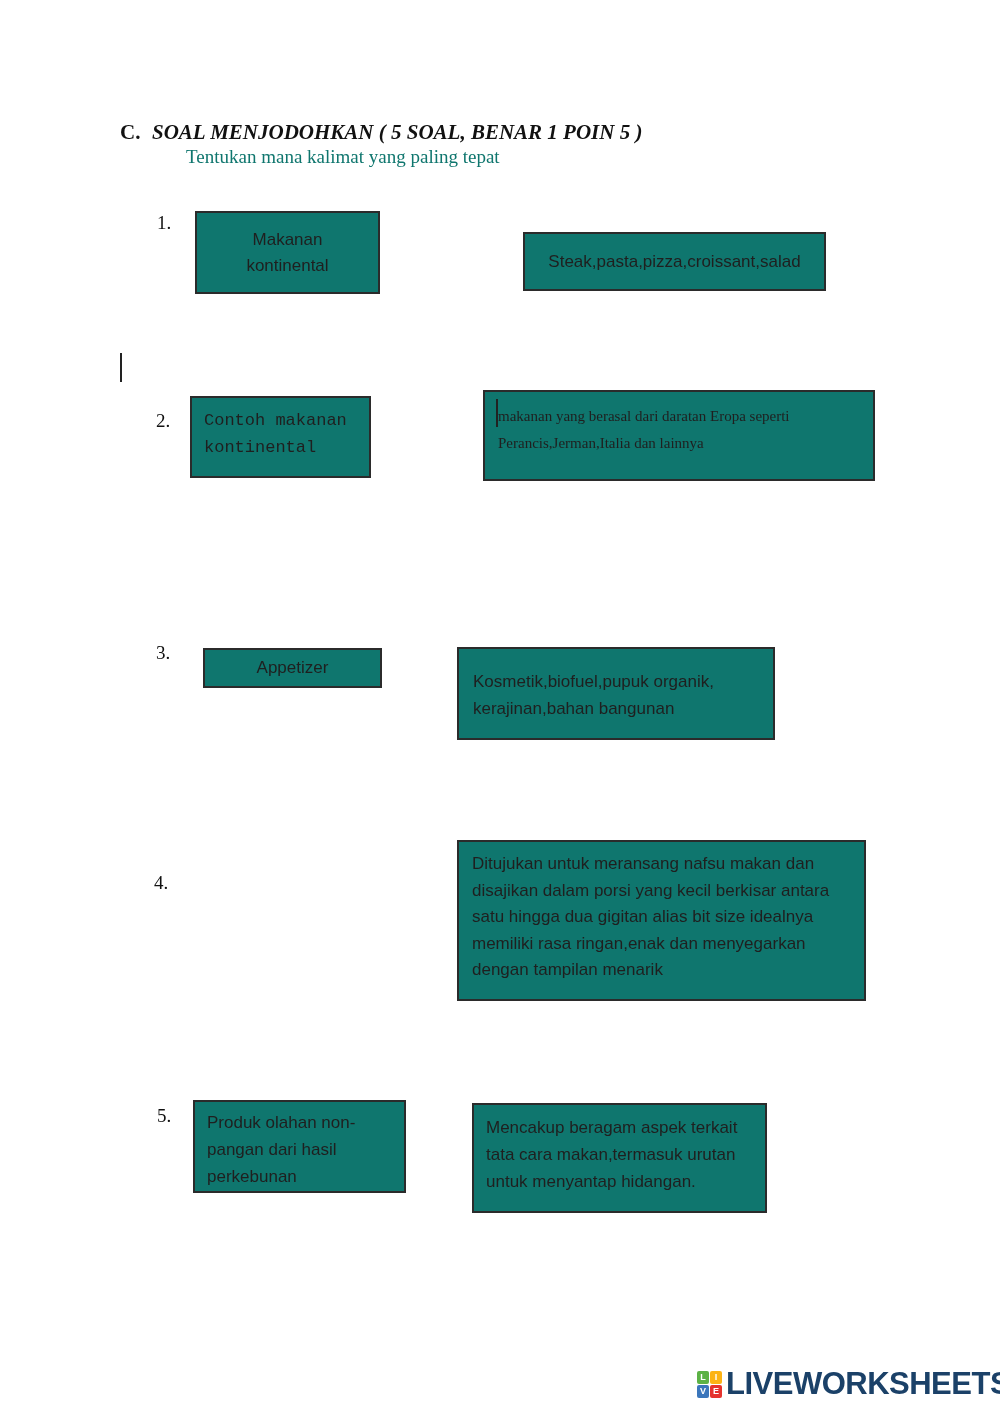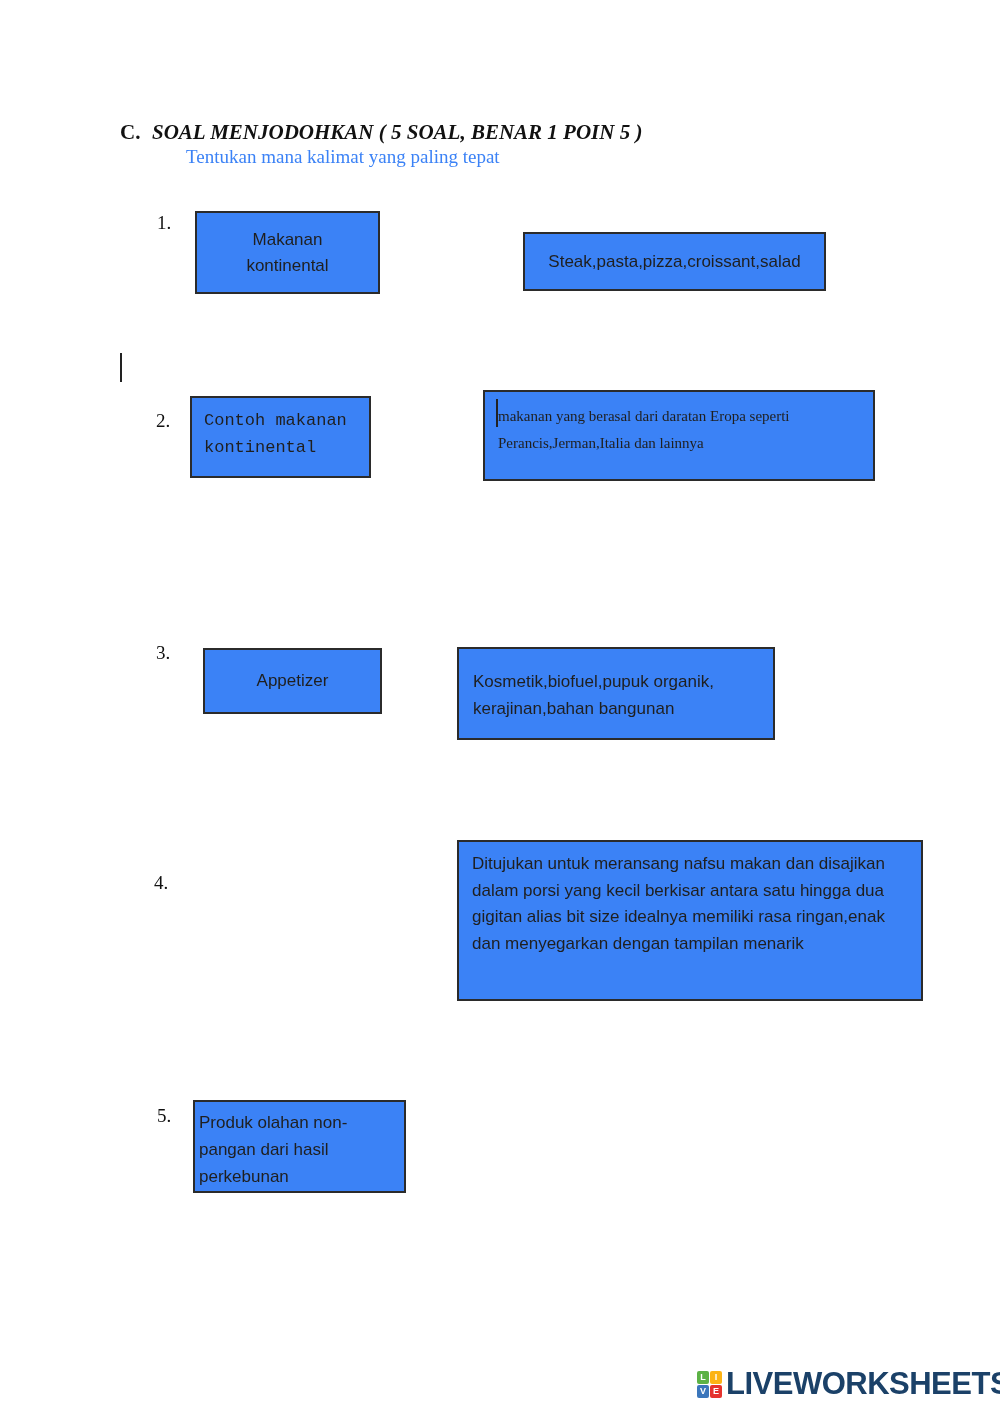--- a/index.html
+++ b/index.html
@@ -19,63 +19,63 @@
     position:absolute; top:120px;
     font-family:"Liberation Serif", serif;
     font-weight:bold; font-size:21px; color:#111;
     white-space:nowrap;
   }
   .heading-label { left:120px; }
   .heading-title { left:152px;font-style:italic; }
   .subtitle {
     position:absolute; left:186px; top:146px;
     font-family:"Liberation Serif", serif;
-    font-size:19px; color:#3b82f6; white-space:nowrap;
+    font-size:19px; color:#0f766e; white-space:nowrap;
   }
 
   
   .num {
     position:absolute;
     font-family:"Liberation Serif", serif;
     font-size:19px; color:#111;
   }
   .num-1 { left:157px; top:212px; }
   .num-2 { left:156px; top:410px; }
   .num-3 { left:156px; top:642px; }
   .num-4 { left:154px; top:872px; }
   .num-5 { left:157px; top:1105px; }
 
   
   .box {
     position:absolute;
     border:2px solid #2b2b2b;
-    background:#3b82f6;
+    background:#0f766e;
     font-size:17px; line-height:26px; color:#1f1f1f;
   }
   .box .txt { white-space:pre-line; }
   .box.center { display:flex; align-items:center; justify-content:center; text-align:center; }
 
   .b1l { left:195px; top:211px; width:185px; height:83px; }
   .b1r { left:483px; top:232px; width:303px; height:59px;margin-left:40px; }
   .b2l { left:190px; top:396px; width:181px; height:82px; padding:9px 12px; line-height:27px;font-family:Liberation Mono, monospace; }
   .b2r {
     left:483px; top:390px; width:392px; height:91px;
     padding:11px 8px 0 13px;
     font-family:"Liberation Serif", serif;
     font-size:15px; line-height:27px;
   }
-  .b3l { left:203px; top:648px; width:179px; height:66px; }
+  .b3l { left:203px; top:648px; width:179px; height:40px; }
   .b3r { left:457px; top:647px; width:318px; height:93px; padding:19px 14px; line-height:27px; }
   .b4l { left:203px; top:878px; width:176px; height:55px; }
   .b4r {
-    left:457px; top:840px; width:466px; height:161px;
+    left:457px; top:840px; width:409px; height:161px;
     padding:9px 13px; line-height:26.5px;
   }
   .b4r .txt { white-space:normal; text-align:justify; }
-  .b5l { left:193px; top:1100px; width:213px; height:93px; padding:7px 4px; line-height:27px; }
+  .b5l { left:193px; top:1100px; width:213px; height:93px; padding:7px 12px; line-height:27px; }
   .b5r { left:472px; top:1103px; width:295px; height:110px; padding:9px 12px; line-height:27px; }
 
   
   .caret {
     position:absolute; width:2px; background:#222;
   }
   .caret-standalone { left:120px; top:353px; height:29px; }
   .caret-inbox { left:11px; top:7px; height:28px; }
 
   
@@ -145,20 +145,25 @@
   <div class="box b4r">
     <span class="txt">Ditujukan untuk meransang nafsu makan dan disajikan dalam porsi yang kecil berkisar antara satu hingga dua gigitan alias bit size idealnya memiliki rasa ringan,enak dan menyegarkan dengan tampilan menarik</span>
   </div>
 
   <span class="num num-5">5.</span>
   <div class="box b5l">
     <span class="txt">Produk olahan non-
 pangan dari hasil
 perkebunan</span>
   </div>
+  <div class="box b5r">
+    <span class="txt">Mencakup beragam aspek terkait
+tata cara makan,termasuk urutan
+untuk menyantap hidangan.</span>
+  </div>
 
   <div class="brand">
     <span class="tiles">
       <span class="tile" style="background:#5cb245">L</span>
       <span class="tile" style="background:#fcb315">I</span>
       <span class="tile" style="background:#3b76bb">V</span>
       <span class="tile" style="background:#e5332e">E</span>
     </span>
     <span class="wordmark" style="color: rgb(27, 65, 104);">LIVEWORKSHEETS</span>
   </div>

